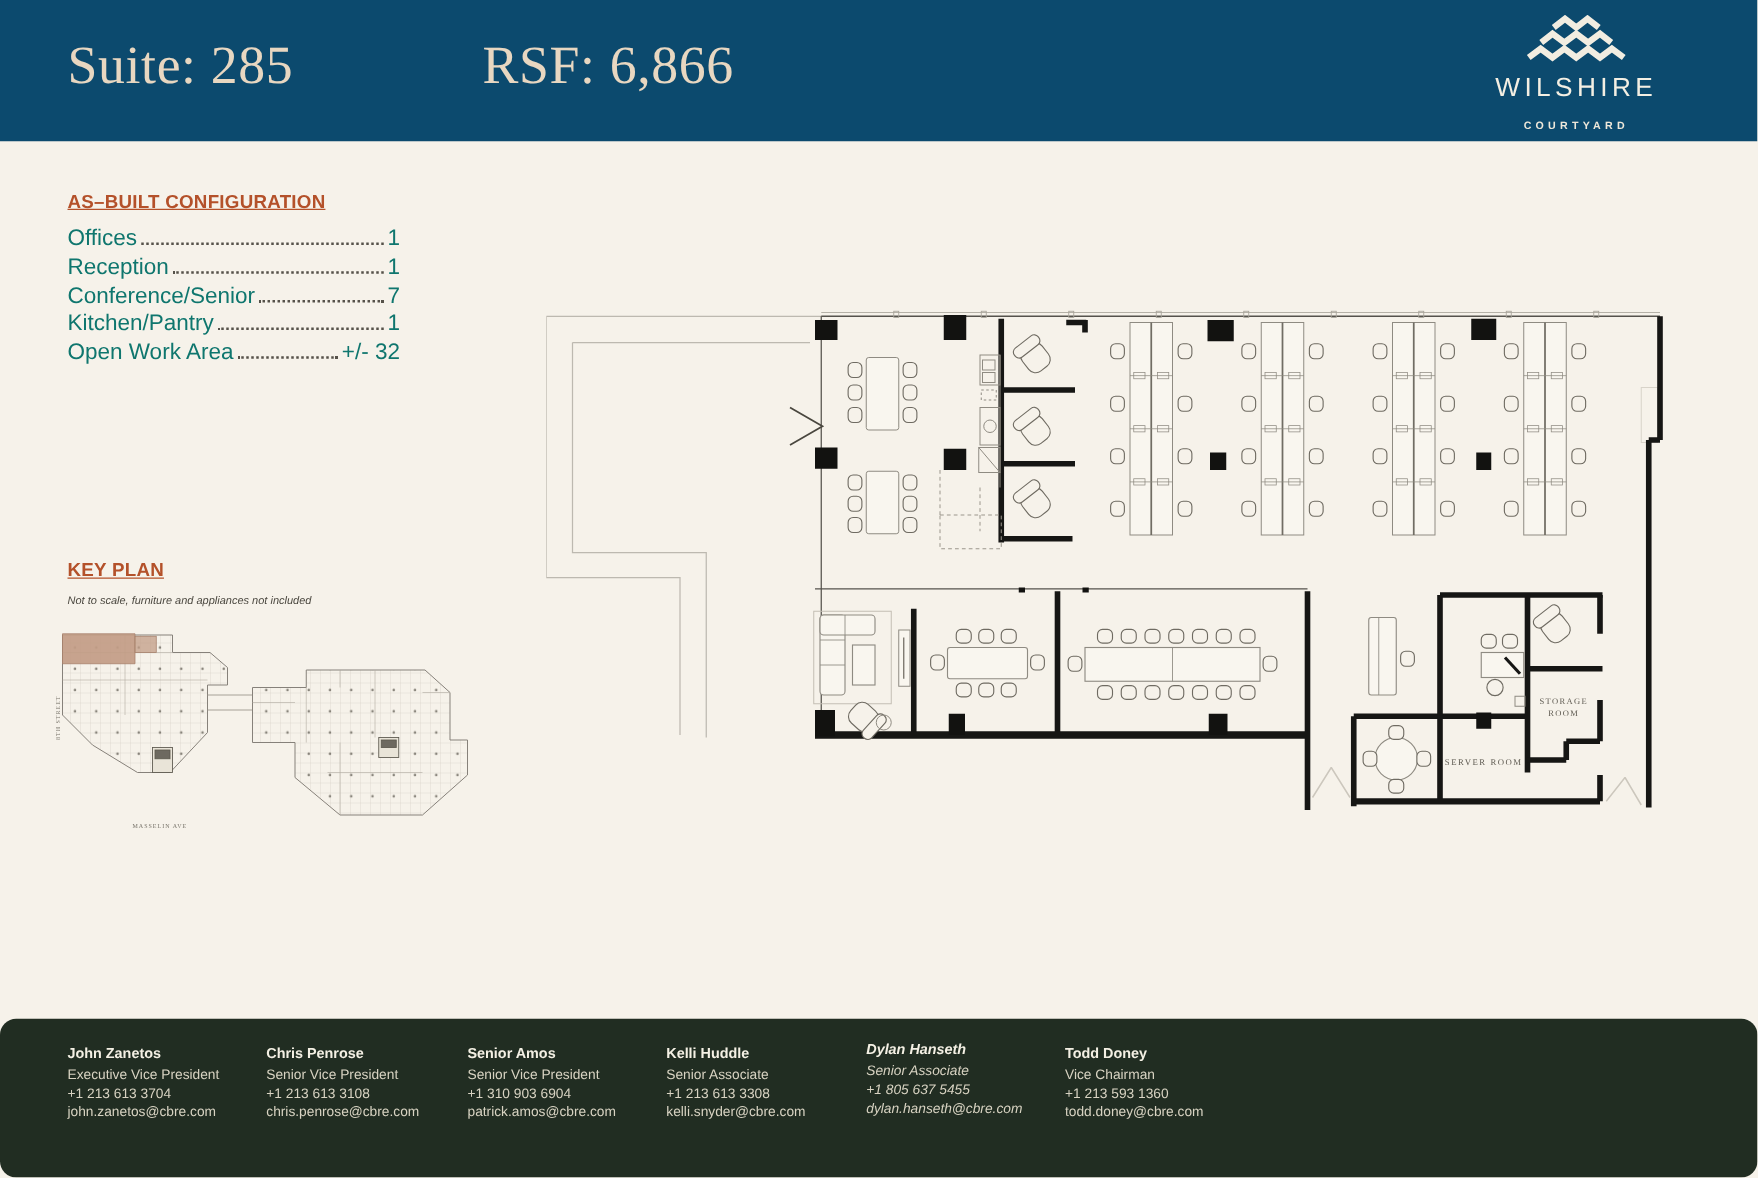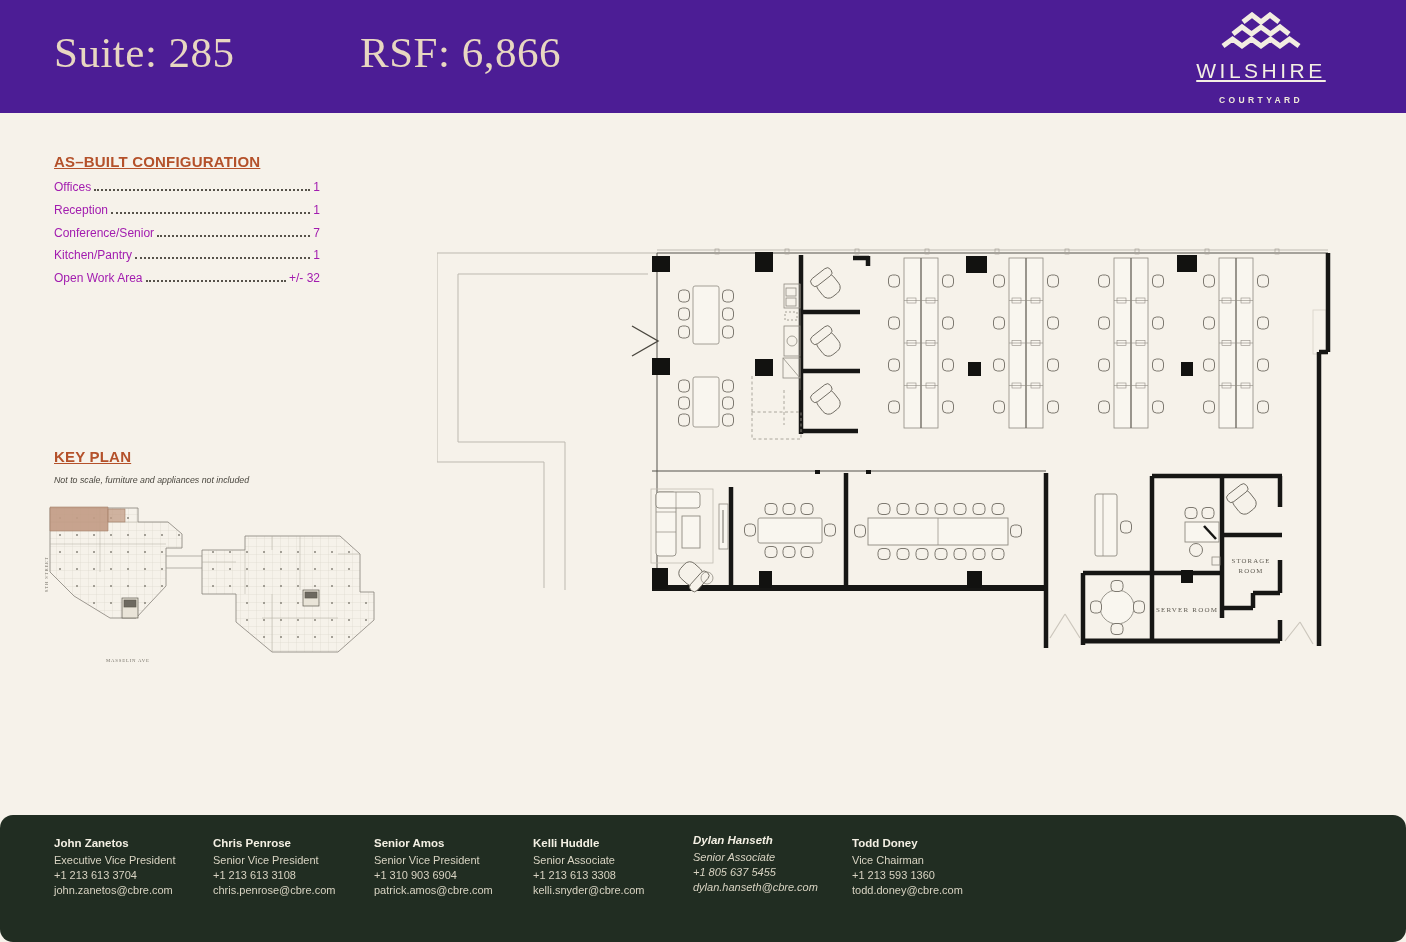--- a/index.html
+++ b/index.html
@@ -1,34 +1,34 @@
 <!DOCTYPE html>
 <html><head>
 <meta charset="utf-8">
 <style>
   html,body{margin:0;padding:0;}
   body{background:#f6f2ea;}
   .page{position:relative;width:1406px;height:942px;background:#f6f2ea;overflow:hidden;
         font-family:"Liberation Sans",sans-serif;}
 
   
-  .header{position:absolute;left:0;top:0;width:1406px;height:113px;background:#4c1d95;}
+  .header{position:absolute;left:0;top:0;width:1406px;height:113px;background:#0c4a6e;}
   .hdr-title{position:absolute;top:28px;font-family:"Liberation Serif",serif;
              font-size:43px;font-weight:400;color:#e8d7c1;letter-spacing:0.5px;}
   .hdr-suite{left:54px;}
-  .hdr-rsf{left:360px;}
+  .hdr-rsf{left:386px;}
   .logo{position:absolute;left:1186px;top:12px;width:150px;text-align:center;color:#f2ede1;}
   .logo-mark{display:block;margin:0 auto;}
-  .logo-name{font-size:21px;letter-spacing:3.5px;font-weight:400;color:#f4efe3;margin-top:3px;text-decoration:underline;}
+  .logo-name{font-size:21px;letter-spacing:3.5px;font-weight:400;color:#f4efe3;margin-top:3px;}
   .logo-sub{font-size:8.5px;letter-spacing:3.4px;font-weight:bold;color:#eee8da;margin-top:12px;}
 
   
   .sec-title{position:absolute;left:54px;font-size:15px;font-weight:bold;color:#b4512a;
              letter-spacing:0.2px;text-decoration:underline;}
-  .cfg{position:absolute;left:54px;top:180px;width:266px;font-size:12px;color:#a21caf;}
+  .cfg{position:absolute;left:54px;top:180px;width:266px;font-size:18px;color:#0f766e;}
   .cfg-row{display:flex;align-items:baseline;height:22.8px;}
   .cfg-label{white-space:nowrap;}
   .cfg-dots{flex:1;border-bottom:2px dotted #56524a;margin:0 3px 3px 3px;}
   .cfg-value{white-space:nowrap;}
   .kp-note{position:absolute;left:54px;top:475px;font-size:8.8px;font-style:italic;color:#4a473f;}
 
   .keyplan-svg{position:absolute;left:40px;top:498px;}
   .plan-svg{position:absolute;left:437px;top:246px;}
 
   

